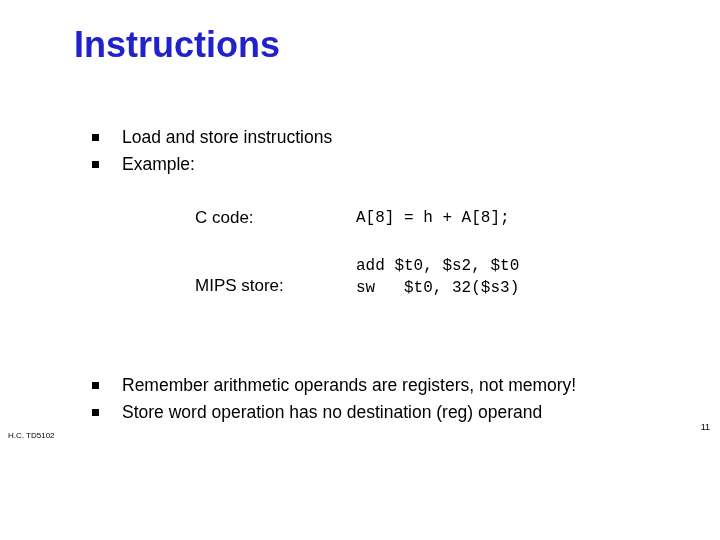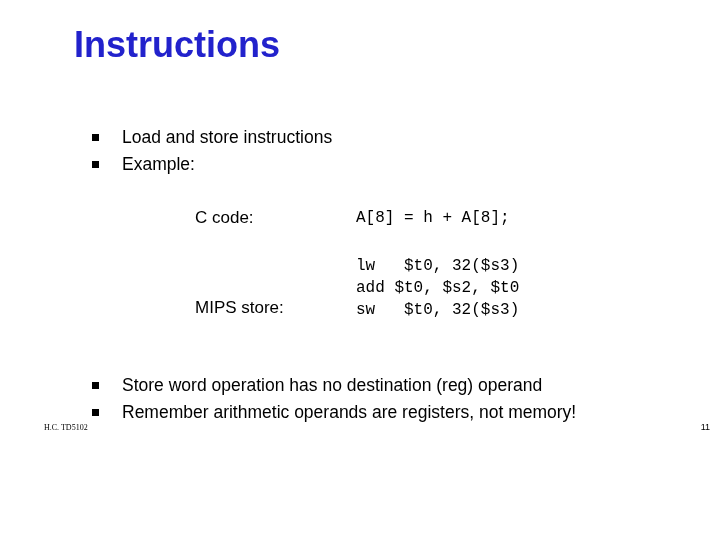--- a/index.html
+++ b/index.html
@@ -92,25 +92,24 @@
   }
   .c-row {
     margin-bottom: 24px;
   }
   .c-row .code-mono {
     line-height: 26px;
   }
   .footer-left {
     position: absolute;
     left: 8px;
-    bottom: 8px;
+    bottom: 0;
     font-size: 8px;
     color: #000000;
-    font-family: Liberation Serif, serif;
-    margin-left: 36px;
+    font-family: Liberation Sans, sans-serif;
   }
   .footer-right {
     position: absolute;
     right: 10px;
     bottom: 8px;
     font-size: 9px;
     color: #000000;
     font-family: "Liberation Sans", sans-serif;
   }
 </style>
@@ -133,34 +132,33 @@
   </div>
 
   <div class="code-block">
     <div class="code-row c-row">
       <div class="code-label">C code:</div>
       <div class="code-mono">A[8] = h + A[8];</div>
     </div>
     <div class="code-row">
       <div class="code-label">MIPS store:</div>
       <div>
-        <div class="code-mono">lw   $t0, 32($s3)</div>
         <div class="code-mono">add $t0, $s2, $t0</div>
         <div class="code-mono">sw   $t0, 32($s3)</div>
       </div>
     </div>
   </div>
 
   <div class="bullets-bottom">
     <div class="bullet">
       <div class="bullet-marker"><span></span></div>
-      <div class="bullet-text">Store word operation has no destination (reg) operand</div>
+      <div class="bullet-text">Remember arithmetic operands are registers, not memory!</div>
     </div>
     <div class="bullet">
       <div class="bullet-marker"><span></span></div>
-      <div class="bullet-text">Remember arithmetic operands are registers, not memory!</div>
+      <div class="bullet-text">Store word operation has no destination (reg) operand</div>
     </div>
   </div>
 
   <div class="footer-left">H.C. TD5102</div>
   <div class="footer-right">11</div>
 
 </div>
 
 </body></html>

